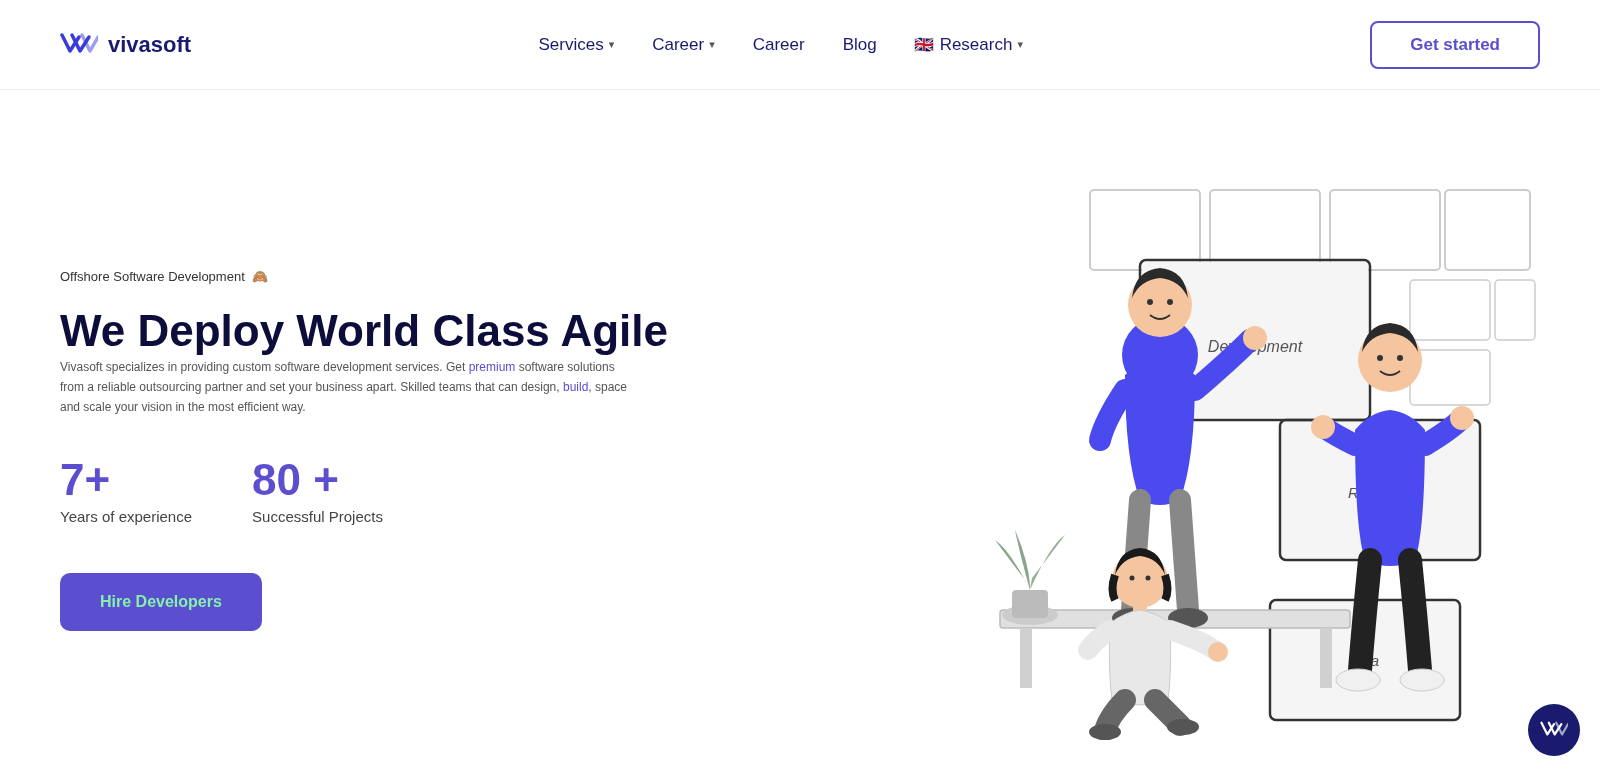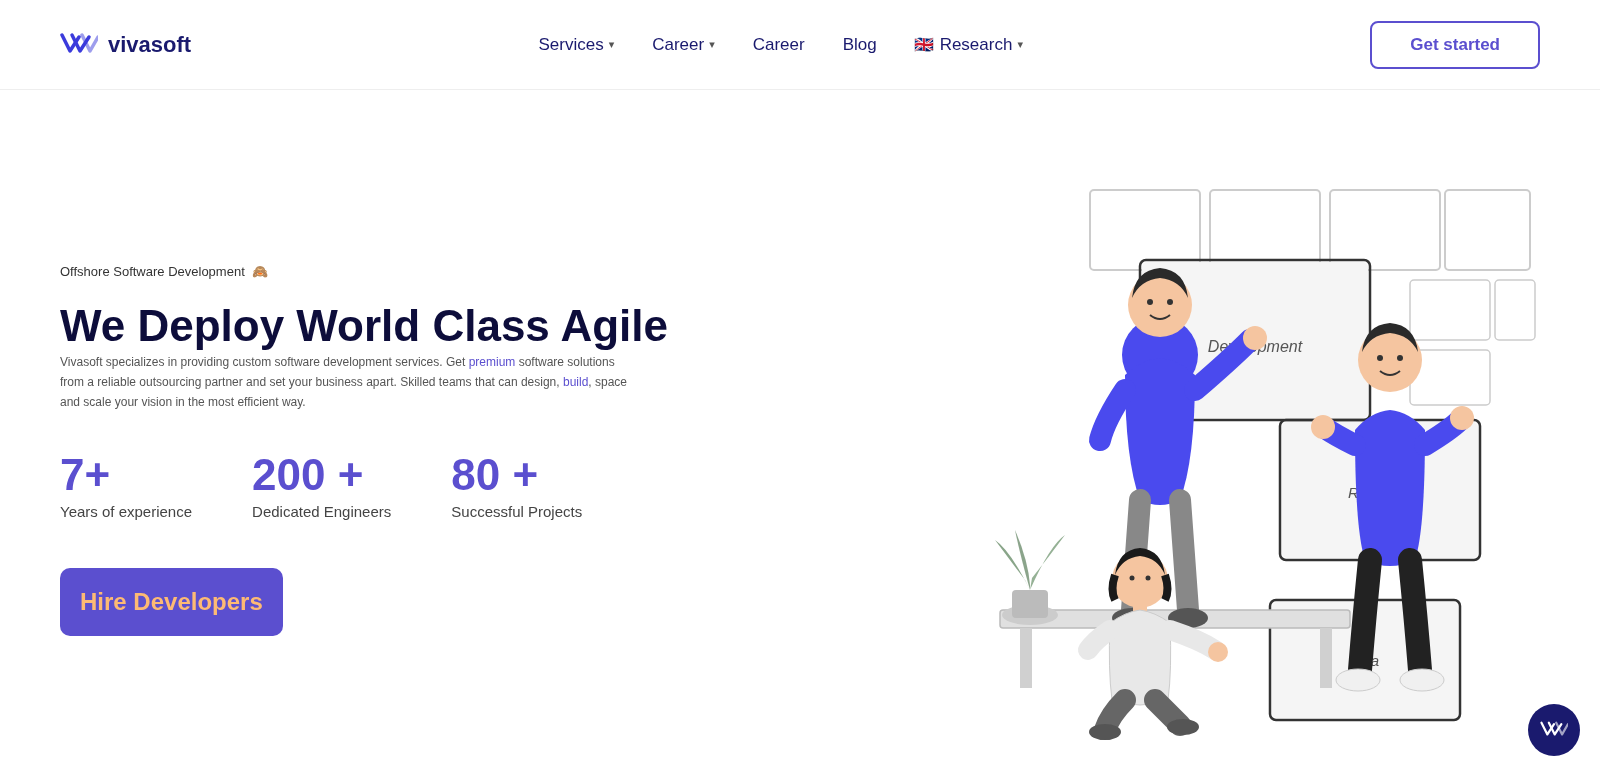--- a/index.html
+++ b/index.html
@@ -109,24 +109,24 @@
       margin-bottom: 6px;
     }
     .stat-label {
       font-size: 15px;
       color: #444;
     }
 
     
     .btn-hire {
       background: #5b4fcf;
-      color: #fdba74;
+      color: #86efac;
       border: none;
-      padding: 20px 20px;
-      font-size: 24px;
+      padding: 20px 40px;
+      font-size: 16px;
       font-weight: 600;
       border-radius: 10px;
       cursor: pointer;
       transition: background 0.2s;
     }
 
     
     .hero-right {
       flex: 1;
       display: flex;
@@ -219,24 +219,20 @@
     <p class="hero-desc">
       Vivasoft specializes in providing custom software development services. Get <span class="highlight">premium</span> software solutions from a reliable outsourcing partner and set your business apart. Skilled teams that can design, <span class="highlight">build</span>, space and scale your vision in the most efficient way.
     </p>
 
     <div class="stats">
       <div class="stat-item">
         <div class="stat-number">7+</div>
         <div class="stat-label">Years of experience</div>
       </div>
       <div class="stat-item">
-        <div class="stat-number">200 +</div>
-        <div class="stat-label">Dedicated Engineers</div>
-      </div>
-      <div class="stat-item">
         <div class="stat-number">80 +</div>
         <div class="stat-label">Successful Projects</div>
       </div>
     </div>
 
     <button class="btn-hire">Hire Developers</button>
   </div>
 
   <div class="hero-right">
     <div class="illustration">

